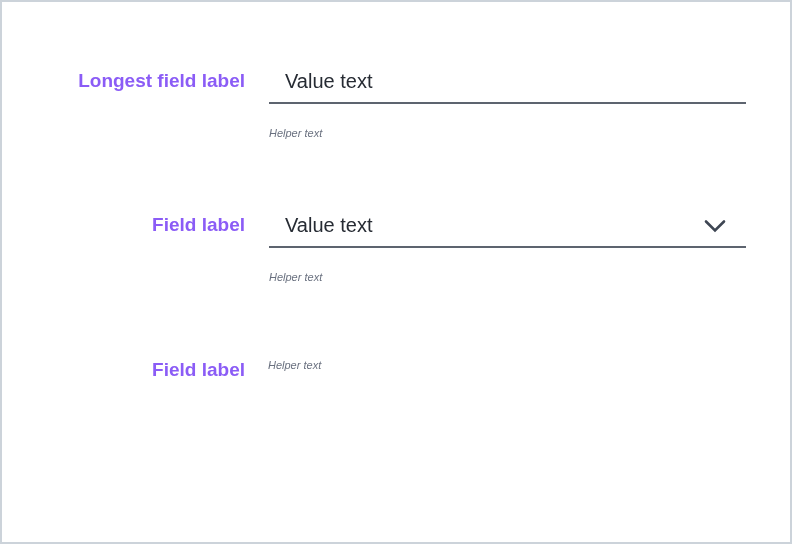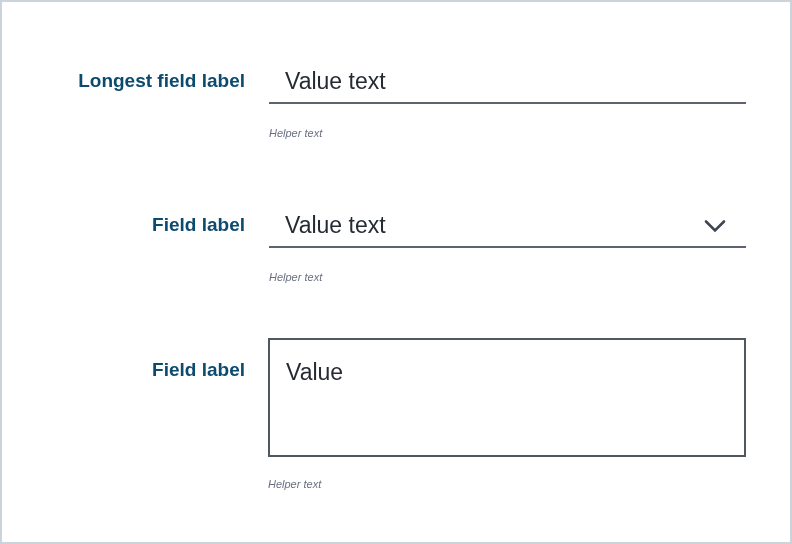--- a/index.html
+++ b/index.html
@@ -19,39 +19,39 @@
     position: absolute;
     left: 0;
     display: flex;
     align-items: flex-start;
   }
   .field-label {
     width: 243px;
     text-align: right;
     font-size: 19px;
     font-weight: 600;
-    color: #0c4a6e;
+    color: #8b5cf6;
     line-height: 30px;
     flex: 0 0 auto;
   }
   .control {
     margin-left: 24px;
     width: 477px;
     flex: 0 0 auto;
   }
   .underline-input {
     position: relative;
     height: 38px;
     border-bottom: 2.5px solid #5d646f;
     padding-left: 16px;
     background: transparent;
     cursor: text;
   }
   .value-text {
-    font-size: 23px;
+    font-size: 20px;
     line-height: 30px;
     color: #262b33;
     white-space: pre;
   }
   .helper-text {
     margin-top: 17px;
     padding-left: 0;
     font-size: 11px;
     font-style: italic;
     color: #69707f;
@@ -100,20 +100,17 @@
           <path d="M4 8.5 L13 17.5 L22 8.5" fill="none" stroke="#3e4653" stroke-width="2.6" stroke-linecap="round" stroke-linejoin="miter"></path>
         </svg>
       </div>
       <div class="helper-text">Helper text</div>
     </div>
   </div>
 
   <div class="field-row row-3" style="top: 336px;">
     <div class="field-label">Field label</div>
     <div class="control">
-      <div class="textarea-box">
-        <span class="value-text">Value</span>
-      </div>
       <div class="helper-text" style="margin-top: 15px;">Helper text</div>
     </div>
   </div>
 
 </div>
 
 </body></html>

